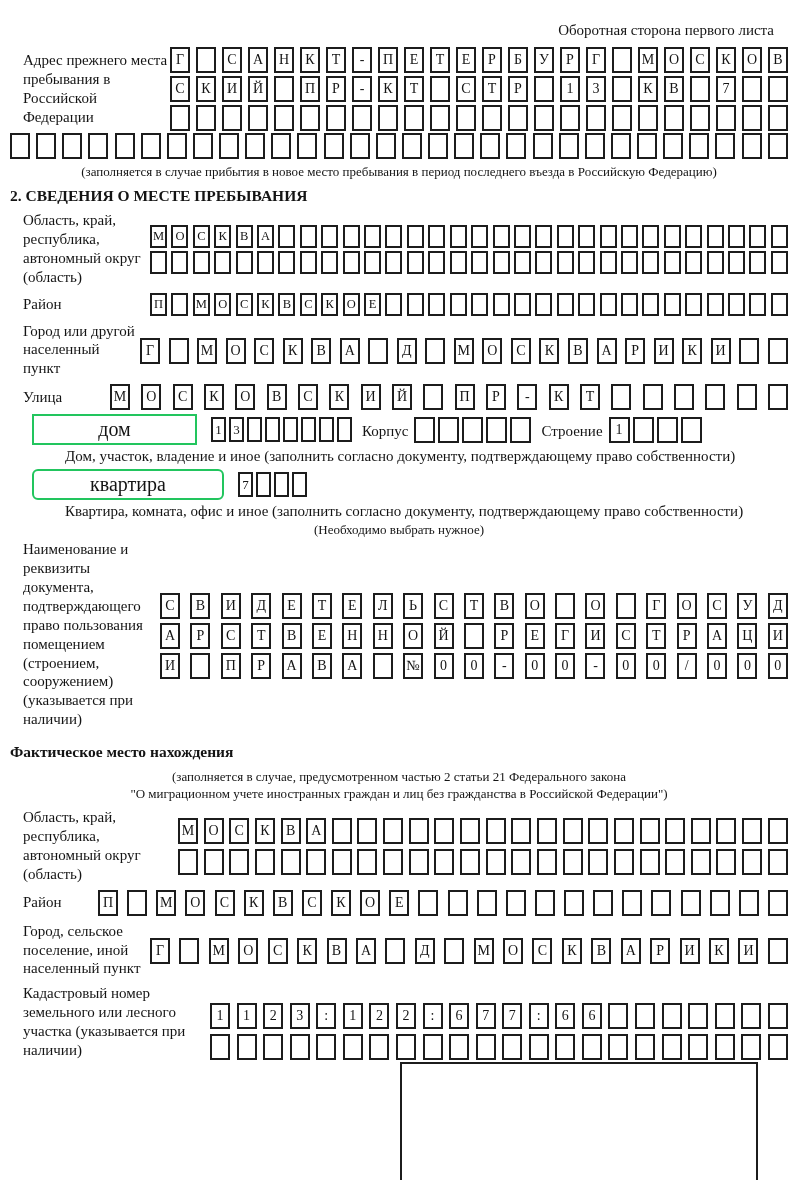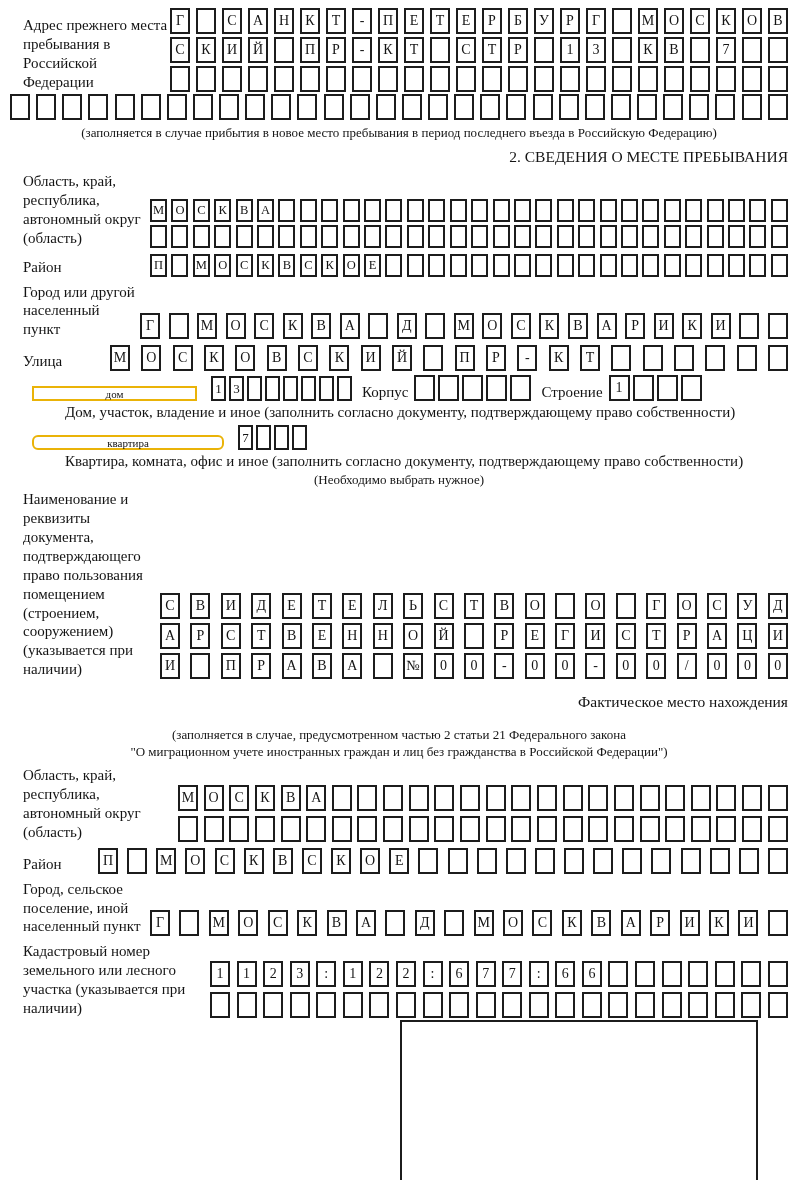--- a/index.html
+++ b/index.html
@@ -1,53 +1,54 @@
 <!DOCTYPE html>
 <html><head>
 <meta charset="utf-8">
 <style>
   html,body{margin:0;padding:0;background:#fff;color:#141414;}
   body{font-family:"Liberation Serif","DejaVu Serif",serif;}
   .page{width:800px;height:1180px;box-sizing:border-box;padding:0 12px 0 10px;overflow:hidden;position:relative;}
   .hdr{ text-align:right; font-size:15px; padding:22px 14px 0 0;}
-  .frow{display:flex; align-items:flex-end; margin-top:6px;}
+  .frow{display:flex; align-items:center; margin-top:6px;}
   .flabel{font-size:15px; line-height:1.26; padding-left:13px; box-sizing:border-box; flex-shrink:0;}
   .rowstack{flex:1; display:flex; flex-direction:column; gap:3px;}
   .cells{display:flex; flex:1; justify-content:space-between;}
   .cells-fixed{display:flex; gap:3px; flex:none;}
   .cell{display:inline-flex; align-items:center; justify-content:center; box-sizing:border-box;
         border:2px solid #1c1c1c; background:#fff; font-family:"Liberation Serif",serif;}
   .sz-lg .cell{width:20px;height:26px;font-size:14px;}
   .sz-md .cell{width:17px;height:23px;font-size:12.5px;}
   .sz-sm .cell{width:15px;height:25px;font-size:13px;}
   .sz-k  .cell{width:21px;height:26px;font-size:14px;}
   .w160{width:160px;} .w140{width:140px;} .w130{width:130px;} .w100{width:100px;}
   .w150{width:150px;} .w168{width:168px;} .w88{width:88px;} .w200{width:200px;}
   .note{font-size:13px; text-align:center; margin-top:5px;}
-  .sect-title{font-size:15.5px; font-weight:normal; text-align:right; margin-top:7px;}
+  .sect-title{font-size:15.5px; font-weight:bold; text-align:left; margin-top:7px;}
   .caption{font-size:15px; margin:3px 0 0 55px;}
-  .bigbox{border:2px solid #eab308; height:15px; box-sizing:border-box; display:flex;
-          align-items:center; justify-content:center; font-size:11px;}
+  .bigbox{border:2px solid #22c55e; height:31px; box-sizing:border-box; display:flex;
+          align-items:center; justify-content:center; font-size:20px;}
   .dom-box{width:165px; margin-left:22px;}
   .kv-box{width:192px; margin-left:22px;border-radius:6px;}
   .inline-lbl{font-size:15px; padding:3px 6px 0 10px; white-space:nowrap;}
   .checkbox{display:inline-flex; align-items:center; justify-content:center; width:19px; height:24px;
             border:2px solid #1c1c1c; box-sizing:border-box; font-size:14px; margin:0 8px;}
   .stayrow{display:flex; align-items:center; margin-top:8px; font-size:15px; padding-left:13px;}
   .gap28{margin-left:28px;}
   .stamp-wrap{margin-left:373px; width:392px; margin-top:2px;}
   .stamp-box{border:2px solid #1c1c1c; width:358px; height:172px; margin:0 auto; box-sizing:border-box;}
   .mt2{margin-top:2px;} .mt4{margin-top:4px;} .mt8{margin-top:8px;}
   .offset18{margin-top:18px;}
 </style>
 </head>
 <body>
 
 <div class="page">
 
+  <div class="hdr">Оборотная сторона первого листа</div>
 
   <div class="frow mt8">
     <div class="flabel w160">Адрес прежнего места пребывания в Российской Федерации</div>
     <div class="rowstack">
       <div class="cells sz-lg">
           <span class="cell">Г</span>
           <span class="cell"></span>
           <span class="cell">С</span>
           <span class="cell">А</span>
           <span class="cell">Н</span>
@@ -440,21 +441,21 @@
           <span class="cell">0</span>
           <span class="cell">/</span>
           <span class="cell">0</span>
           <span class="cell">0</span>
           <span class="cell">0</span>
         </div>
     </div>
   </div>
 
   <div class="sect-title" style="margin-top:14px;">Фактическое место нахождения</div>
-  <div class="note" style="margin-top:16px;">(заполняется в случае, предусмотренном частью 2 статьи 21 Федерального закона</div>
+  <div class="note" style="margin-top:8px;">(заполняется в случае, предусмотренном частью 2 статьи 21 Федерального закона</div>
   <div class="note" style="margin-top:1px;">"О миграционном учете иностранных граждан и лиц без гражданства в Российской Федерации")</div>
 
   <div class="frow">
     <div class="flabel w168">Область, край, республика, автономный округ (область)</div>
     <div class="rowstack mt2" style="gap:5px;">
       <div class="cells sz-lg">
           <span class="cell">М</span>
           <span class="cell">О</span>
           <span class="cell">С</span>
           <span class="cell">К</span>

